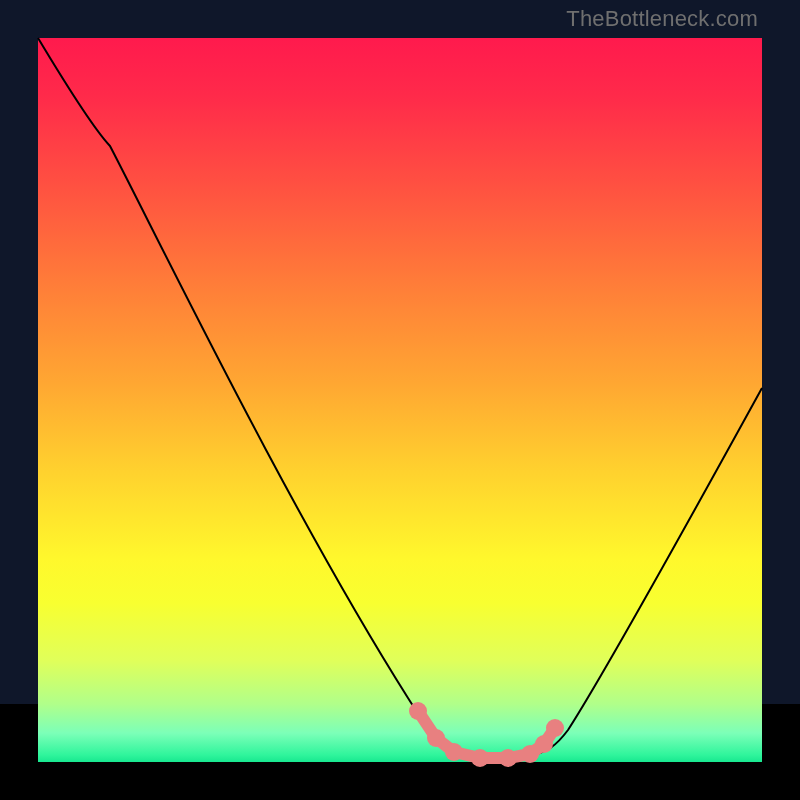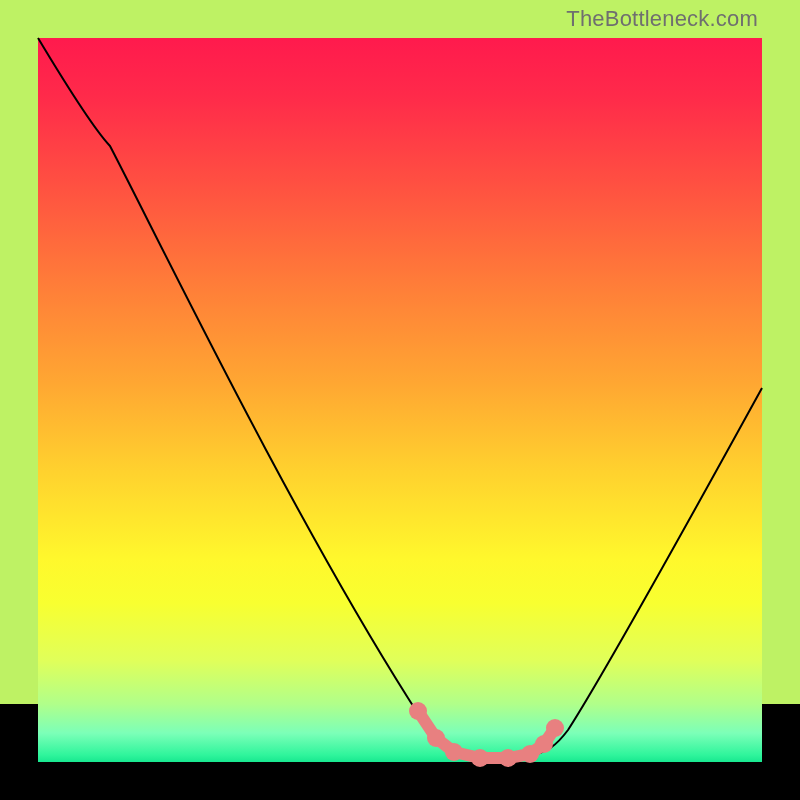--- a/index.html
+++ b/index.html
@@ -8,21 +8,21 @@
     background: #000;
     width: 800px;
     height: 800px;
     overflow: hidden;
     font-family: Arial, sans-serif;
   }
   .container {
     position: relative;
     width: 800px;
     height: 704px;
-    background: #bef264;
+    background: #0f172a;
   }
   .plot-area {
     position: absolute;
     left: 38px;
     top: 38px;
     width: 724px;
     height: 724px;
     background: linear-gradient(to bottom,
       #ff1a4d 0%,
       #ff2a4a 8%,

